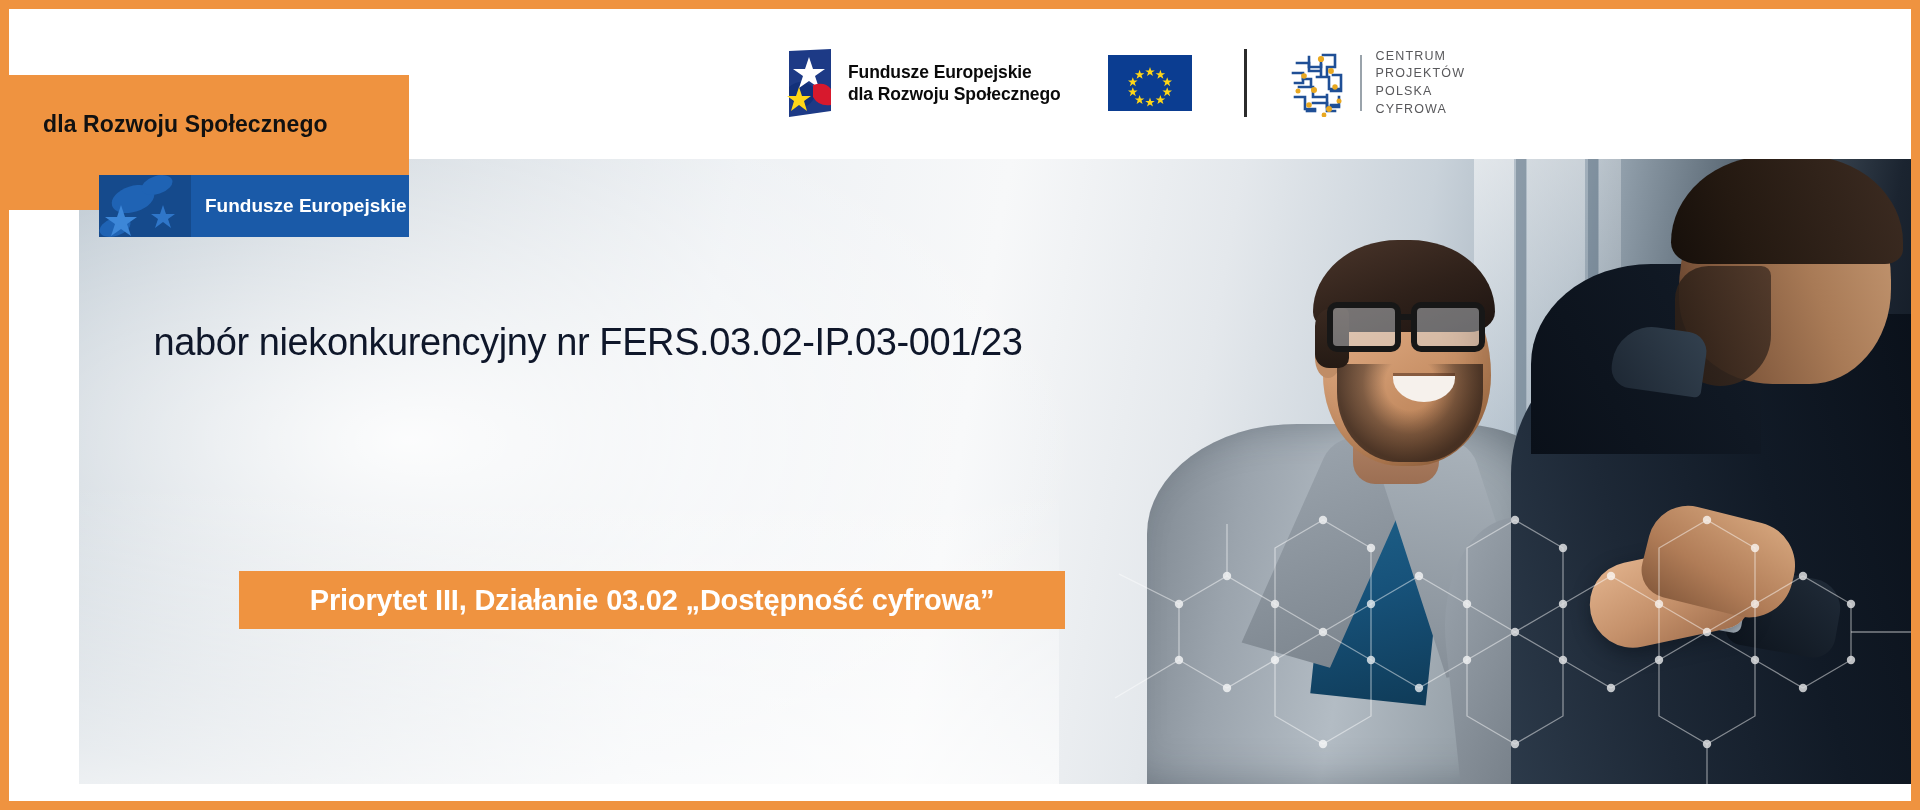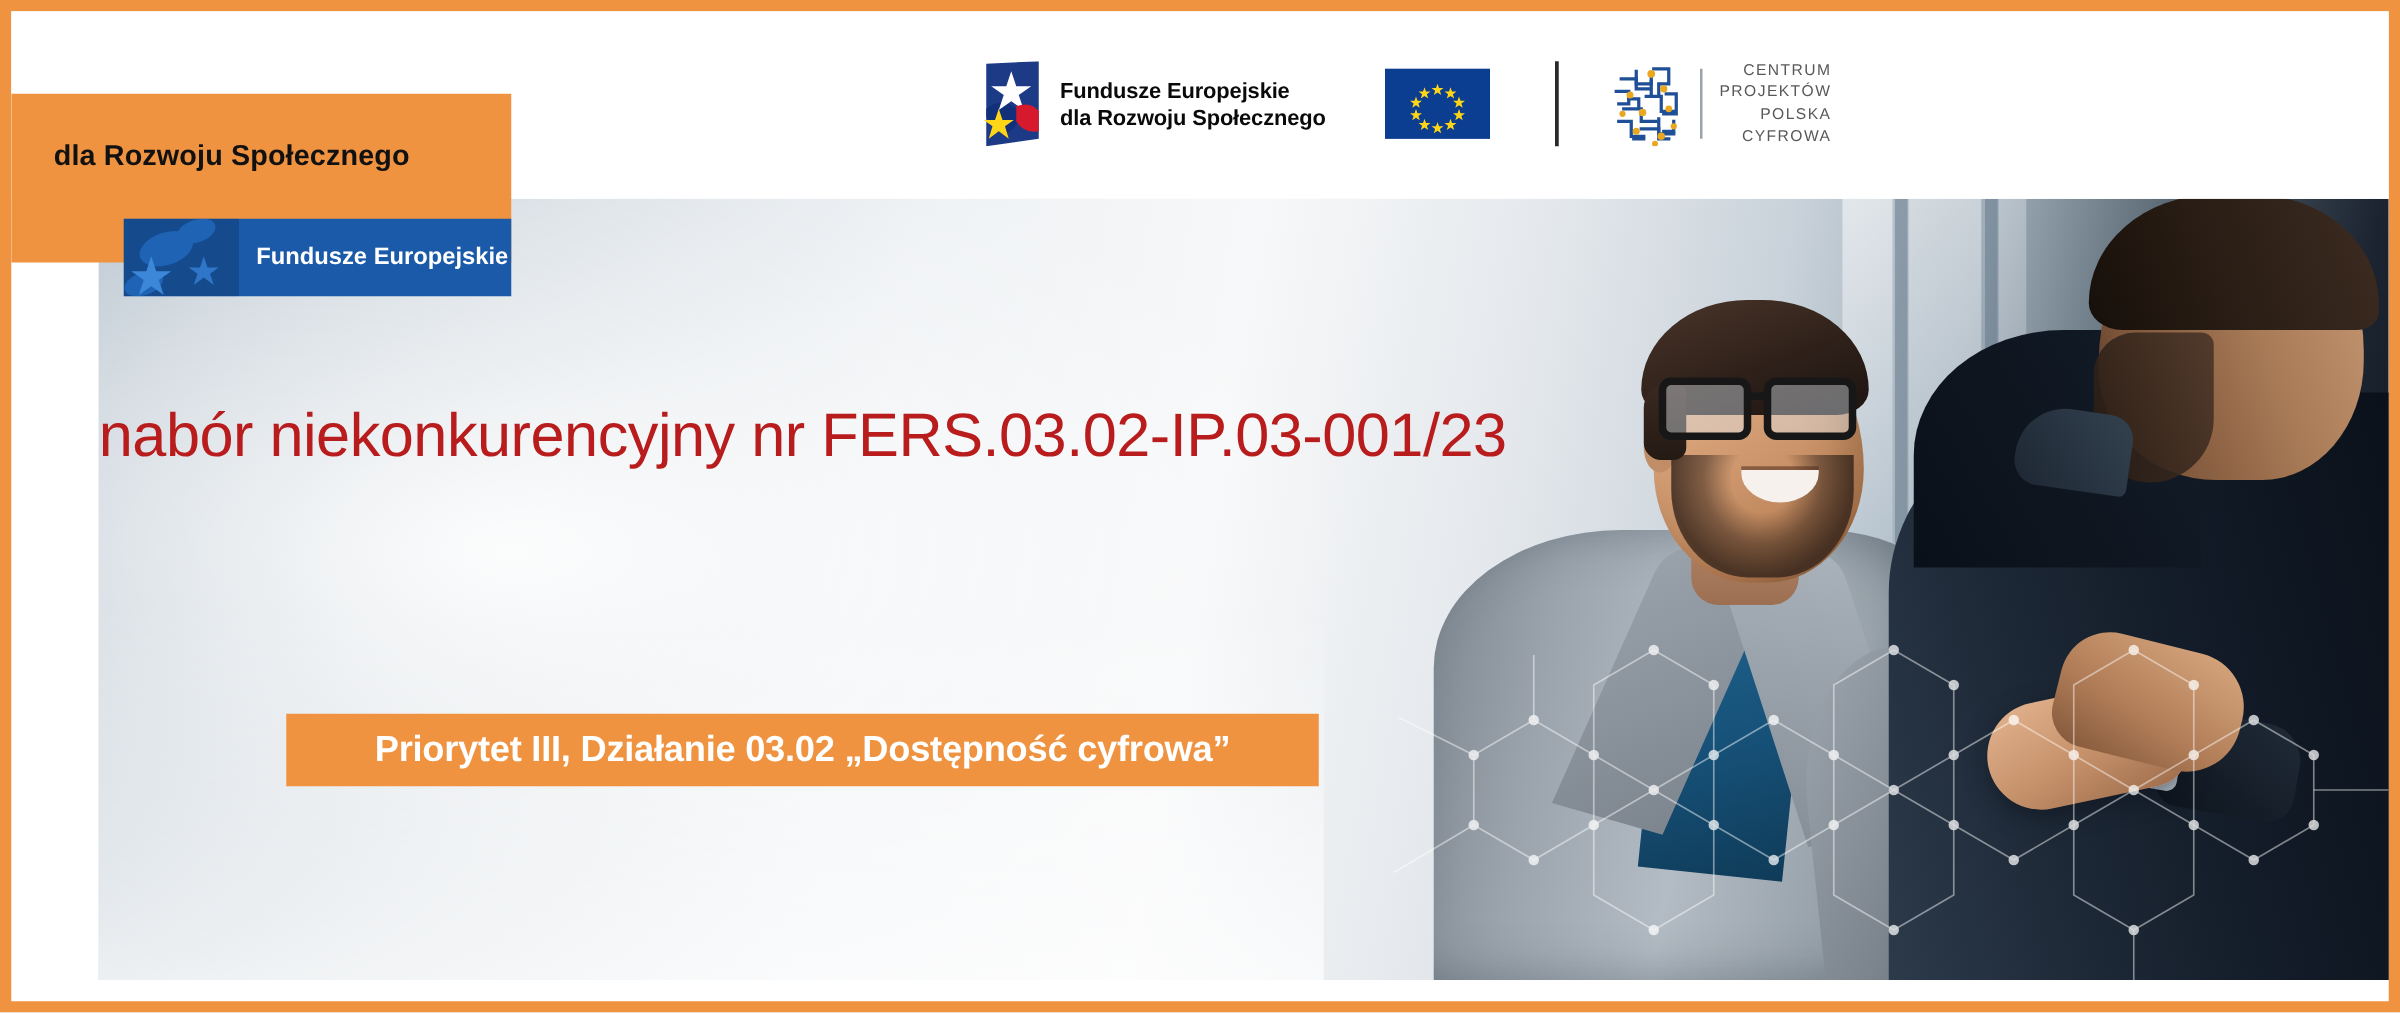--- a/index.html
+++ b/index.html
@@ -115,21 +115,20 @@
     margin-right: 14px;
     flex: 0 0 auto;
   }
   .cppc-text {
     font-size: 12.5px;
     line-height: 1.42;
     letter-spacing: 1.15px;
     color: #58585b;
     white-space: pre-line;
     font-weight: normal;
-    text-align: right;
   }
 
   
   #hero {
     position: absolute;
     left: 70px;
     top: 150px;
     width: 1832px;
     height: 625px;
     overflow: hidden;
@@ -465,22 +464,22 @@
     color: #ec7618;
     line-height: 0.99;
     letter-spacing: -1.2px;
     white-space: nowrap;
   }
   #title-1 { text-align: left; padding-left: 48px; }
   #title-2 { text-align: center; padding-right: 148px; }
 
   #subtitle {
     margin-top: 17px;
-    font-size: 49px;
-    color: #b91c1c;
+    font-size: 38px;
+    color: #0f172a;
     letter-spacing: -0.4px;
     white-space: nowrap;
     text-align: center;
     padding-right: 102px;
   }
 
   #priority-banner {
     position: absolute;
     left: 228px;
     top: 562px;
@@ -683,21 +682,21 @@
           <circle cx="744" cy="234" r="4.2"></circle>
       </g>
     </svg>
 
     <div id="hero-haze"></div>
 
     <div id="headline" style="position:absolute;left:0;top:145px;">
       <div id="subtitle">nabór niekonkurencyjny nr FERS.03.02-IP.03-001/23</div>
     </div>
 
-    <div id="priority-banner" style="top:412px;left:150px;">
+    <div id="priority-banner" style="top:412px;left:160px;">
       <span id="priority-label">Priorytet III, Działanie 03.02 „Dostępność cyfrowa”</span>
     </div>
   </div>
 
   <div id="orange-box">
     <div id="orange-box-label">dla Rozwoju Społecznego</div>
   </div>
 
   <div id="fe-badge">
     <div id="fe-badge-art">

